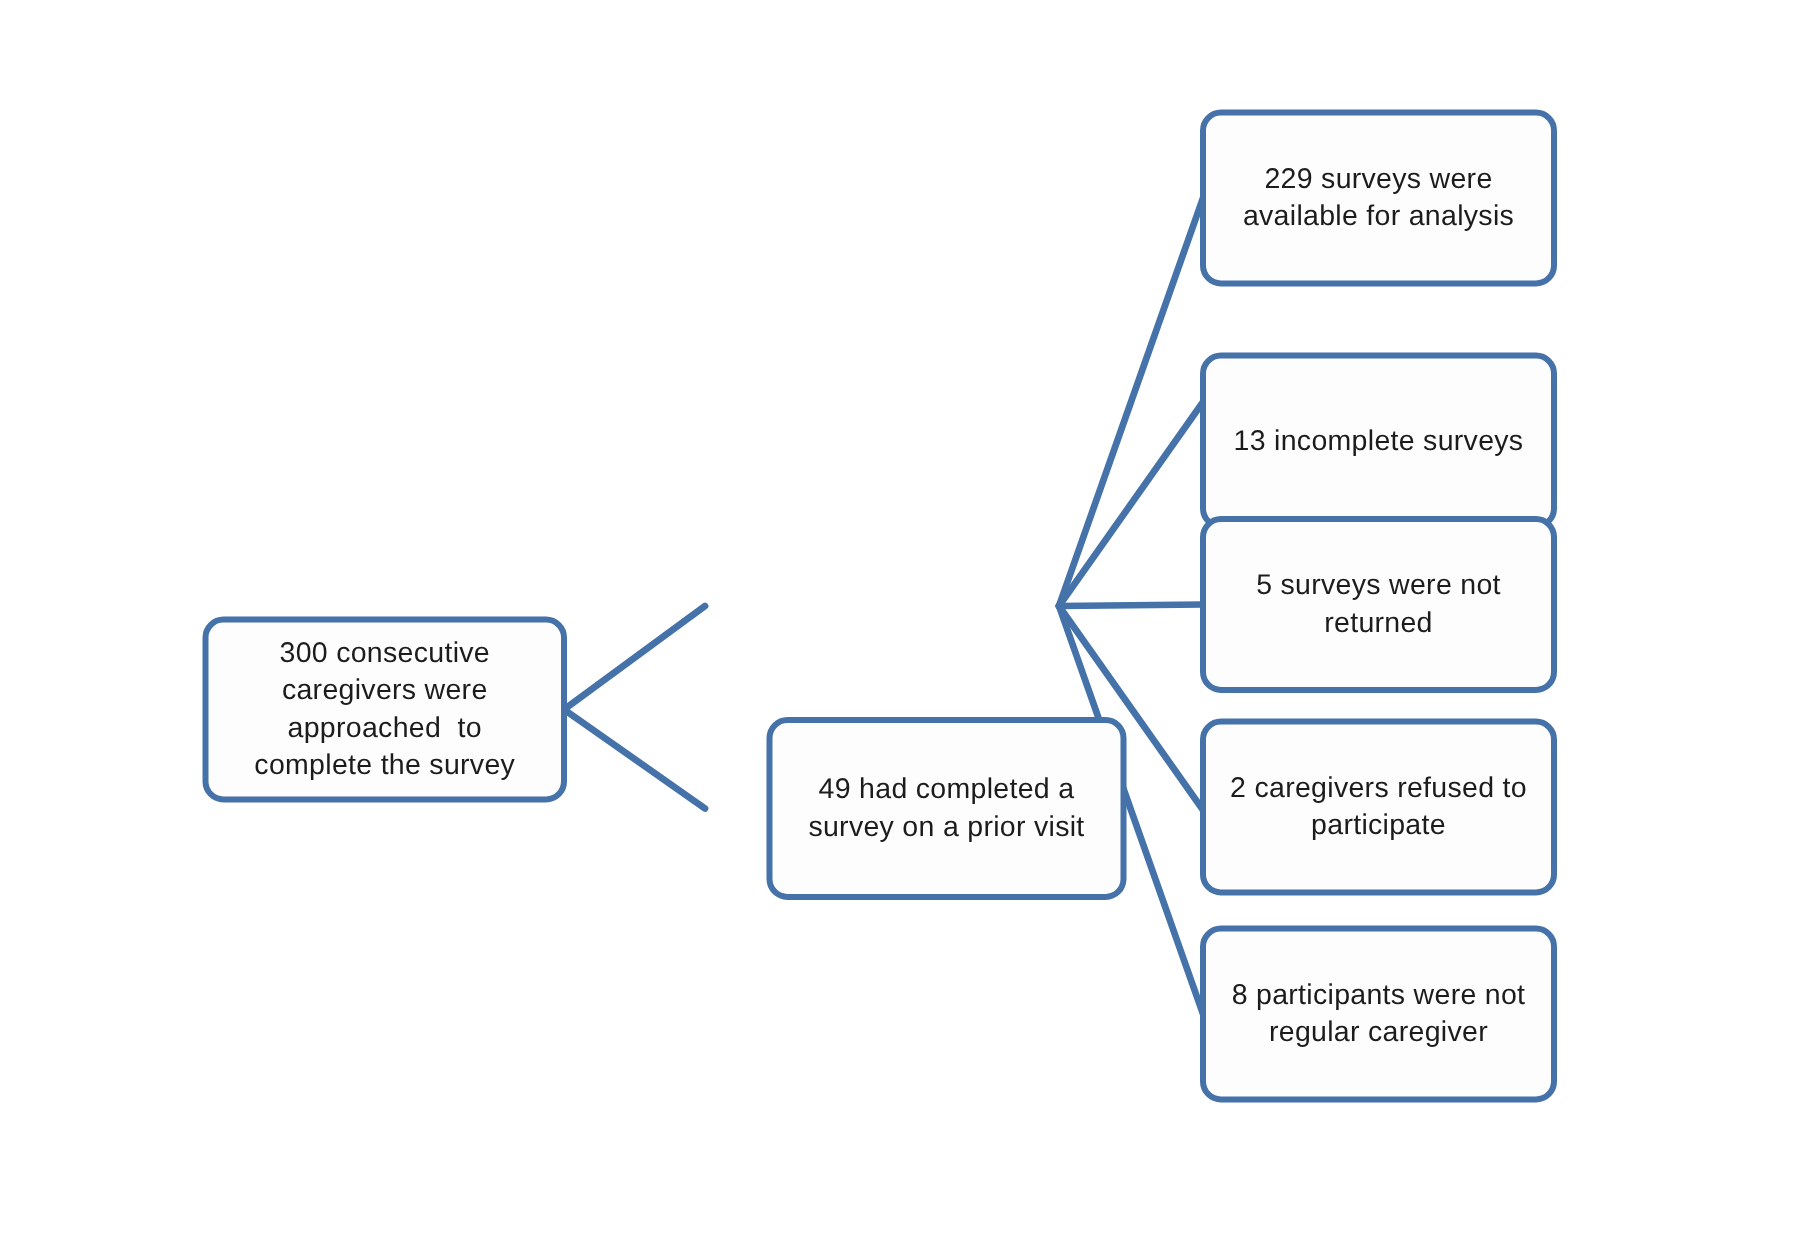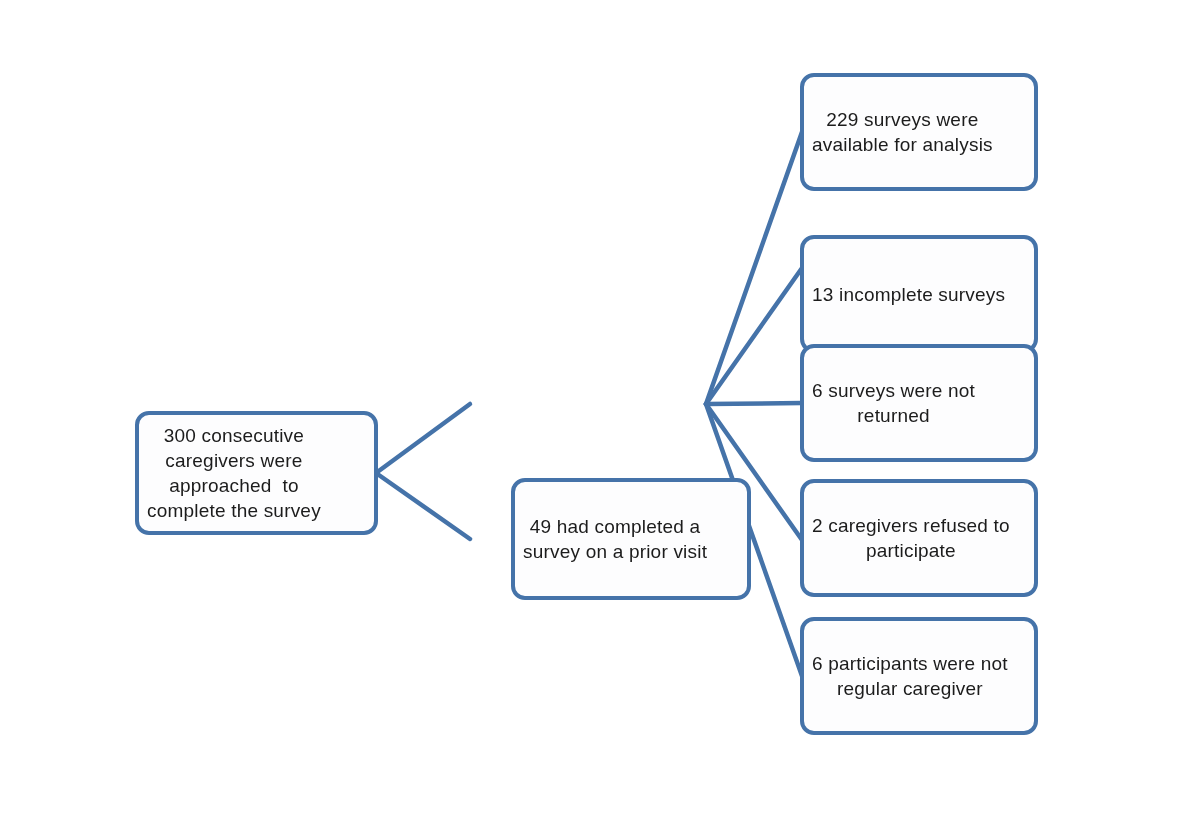--- a/index.html
+++ b/index.html
@@ -25,20 +25,21 @@
   }
   .node {
     position: absolute;
     z-index: 1;
     box-sizing: border-box;
     border: 4px solid #4573a9;
     border-radius: 14px;
     background: #fdfdfe;
     display: flex;
     align-items: center;
+    justify-content: center;
     text-align: center;
     color: #1c1c1c;
     font-size: 19px;
     line-height: 25px;
     letter-spacing: 0.2px;
     padding: 4px 8px;
   }
   .node-text {
     white-space: pre-wrap;
   }
@@ -83,27 +84,27 @@
   <div class="node node-available">
     <span class="node-text">229 surveys were
 available for analysis</span>
   </div>
 
   <div class="node node-incomplete">
     <span class="node-text">13 incomplete surveys</span>
   </div>
 
   <div class="node node-not-returned">
-    <span class="node-text">6 surveys were not
+    <span class="node-text">5 surveys were not
 returned</span>
   </div>
 
   <div class="node node-refused">
     <span class="node-text">2 caregivers refused to
 participate</span>
   </div>
 
   <div class="node node-not-regular">
-    <span class="node-text">6 participants were not
+    <span class="node-text">8 participants were not
 regular caregiver</span>
   </div>
 
 </div>
 
 </body></html>

